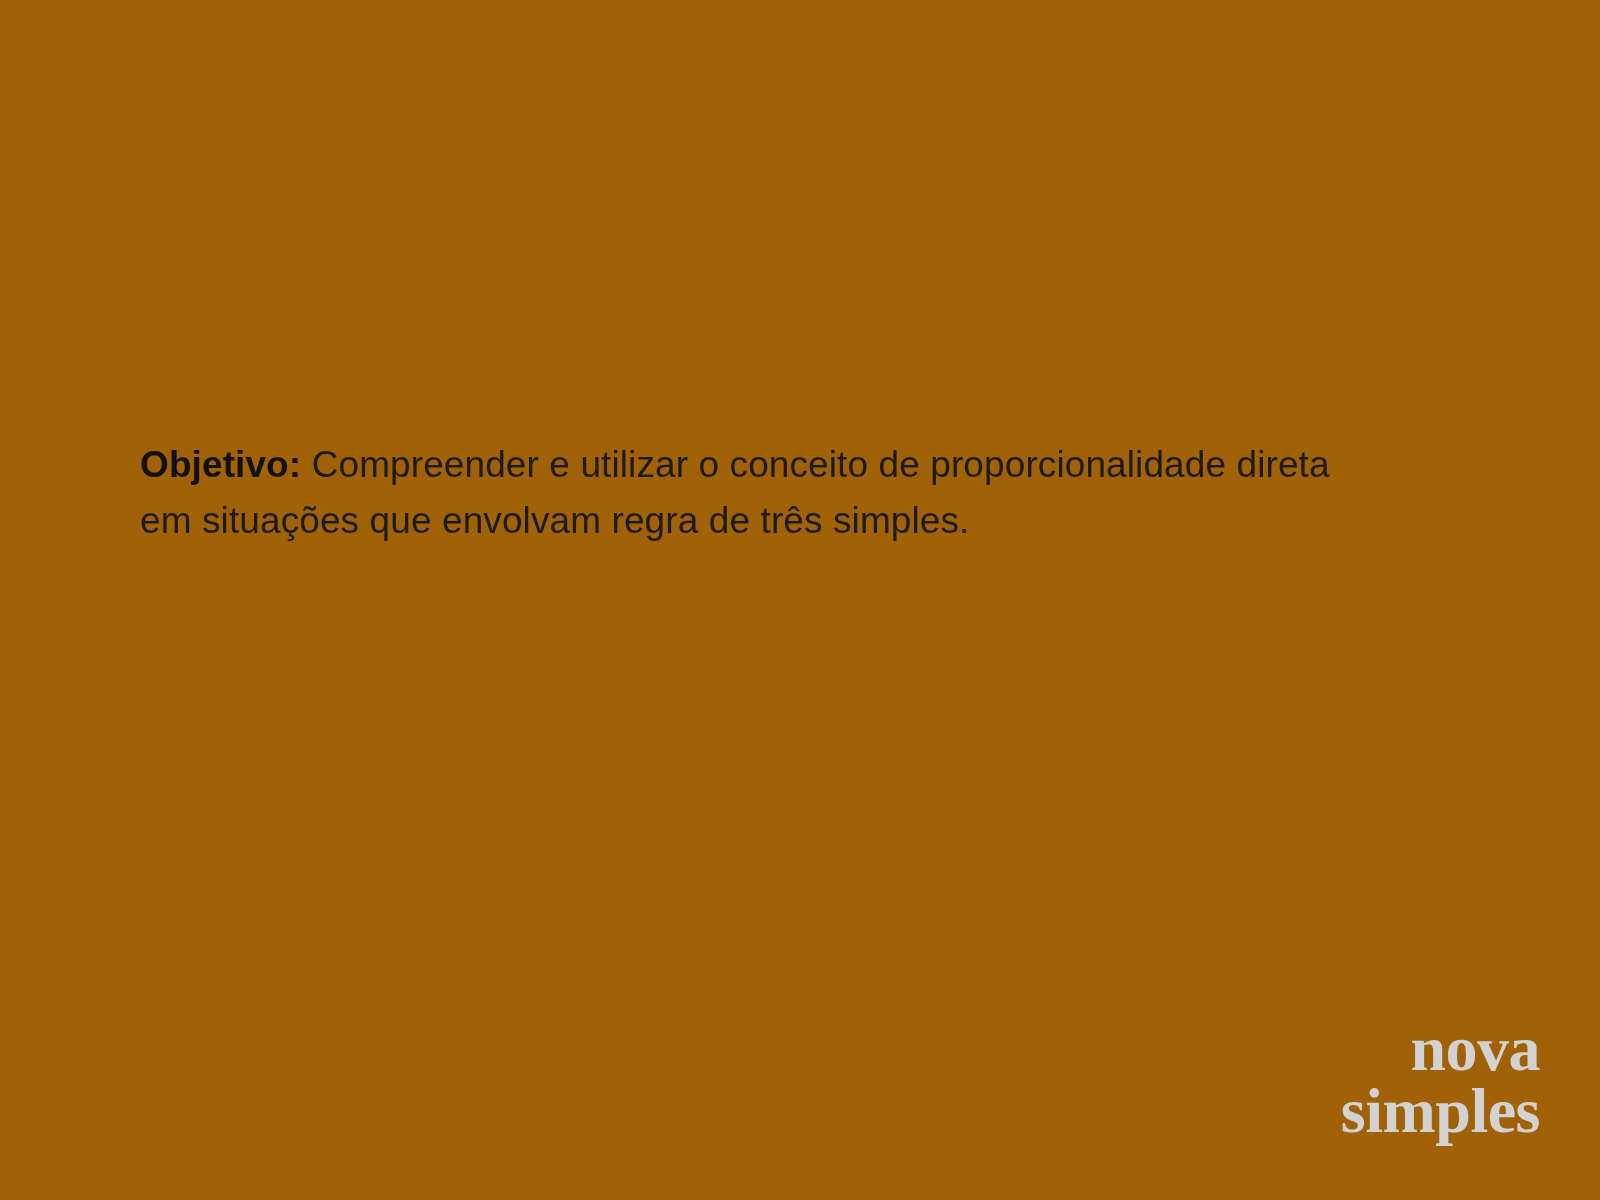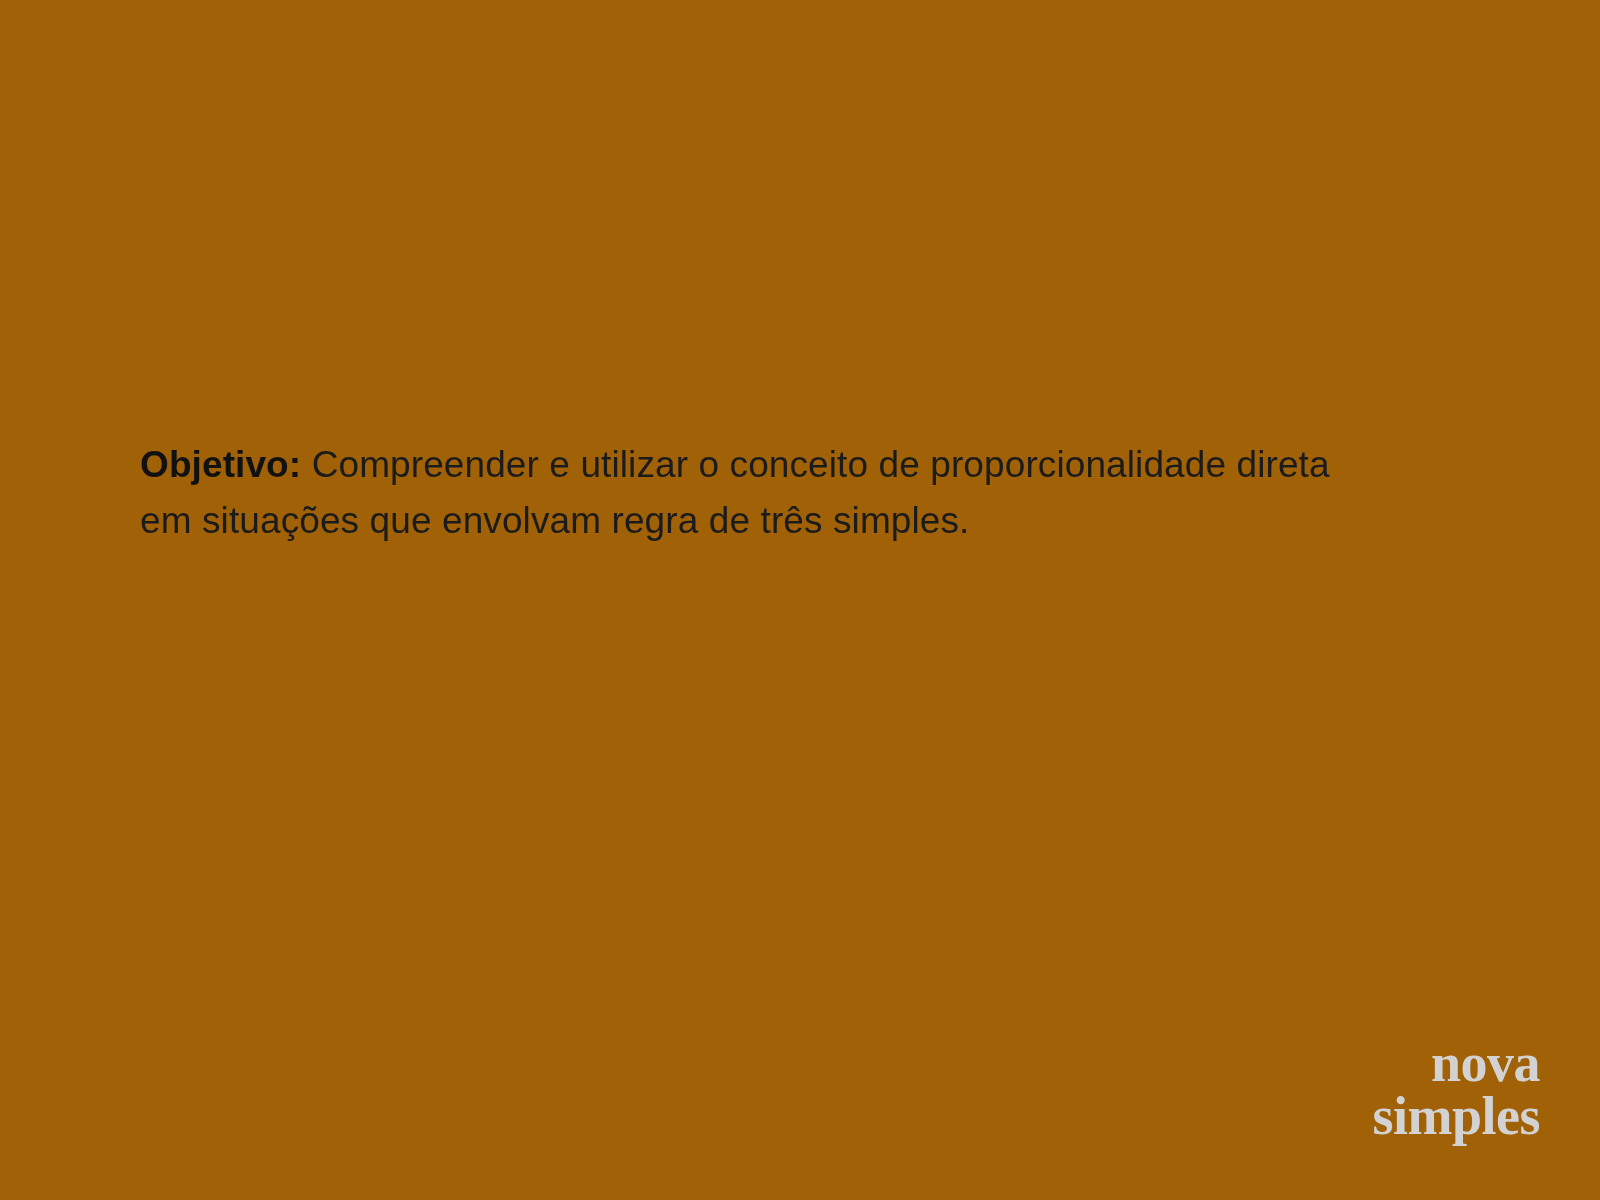--- a/index.html
+++ b/index.html
@@ -35,21 +35,21 @@
     font-weight: 700;
     color: #111111;
   }
   .brand {
     position: absolute;
     right: 60px;
     bottom: 58px;
     text-align: right;
     color: #d2d2d2;
     font-family: "Liberation Serif", serif;
-    font-size: 54px;
+    font-size: 64px;
     line-height: 0.97;
     font-weight: 700;
     letter-spacing: -0.5px;
     user-select: none;
   }
   .brand .brand-line {
     display: block;
   }
 </style>
 </head>

